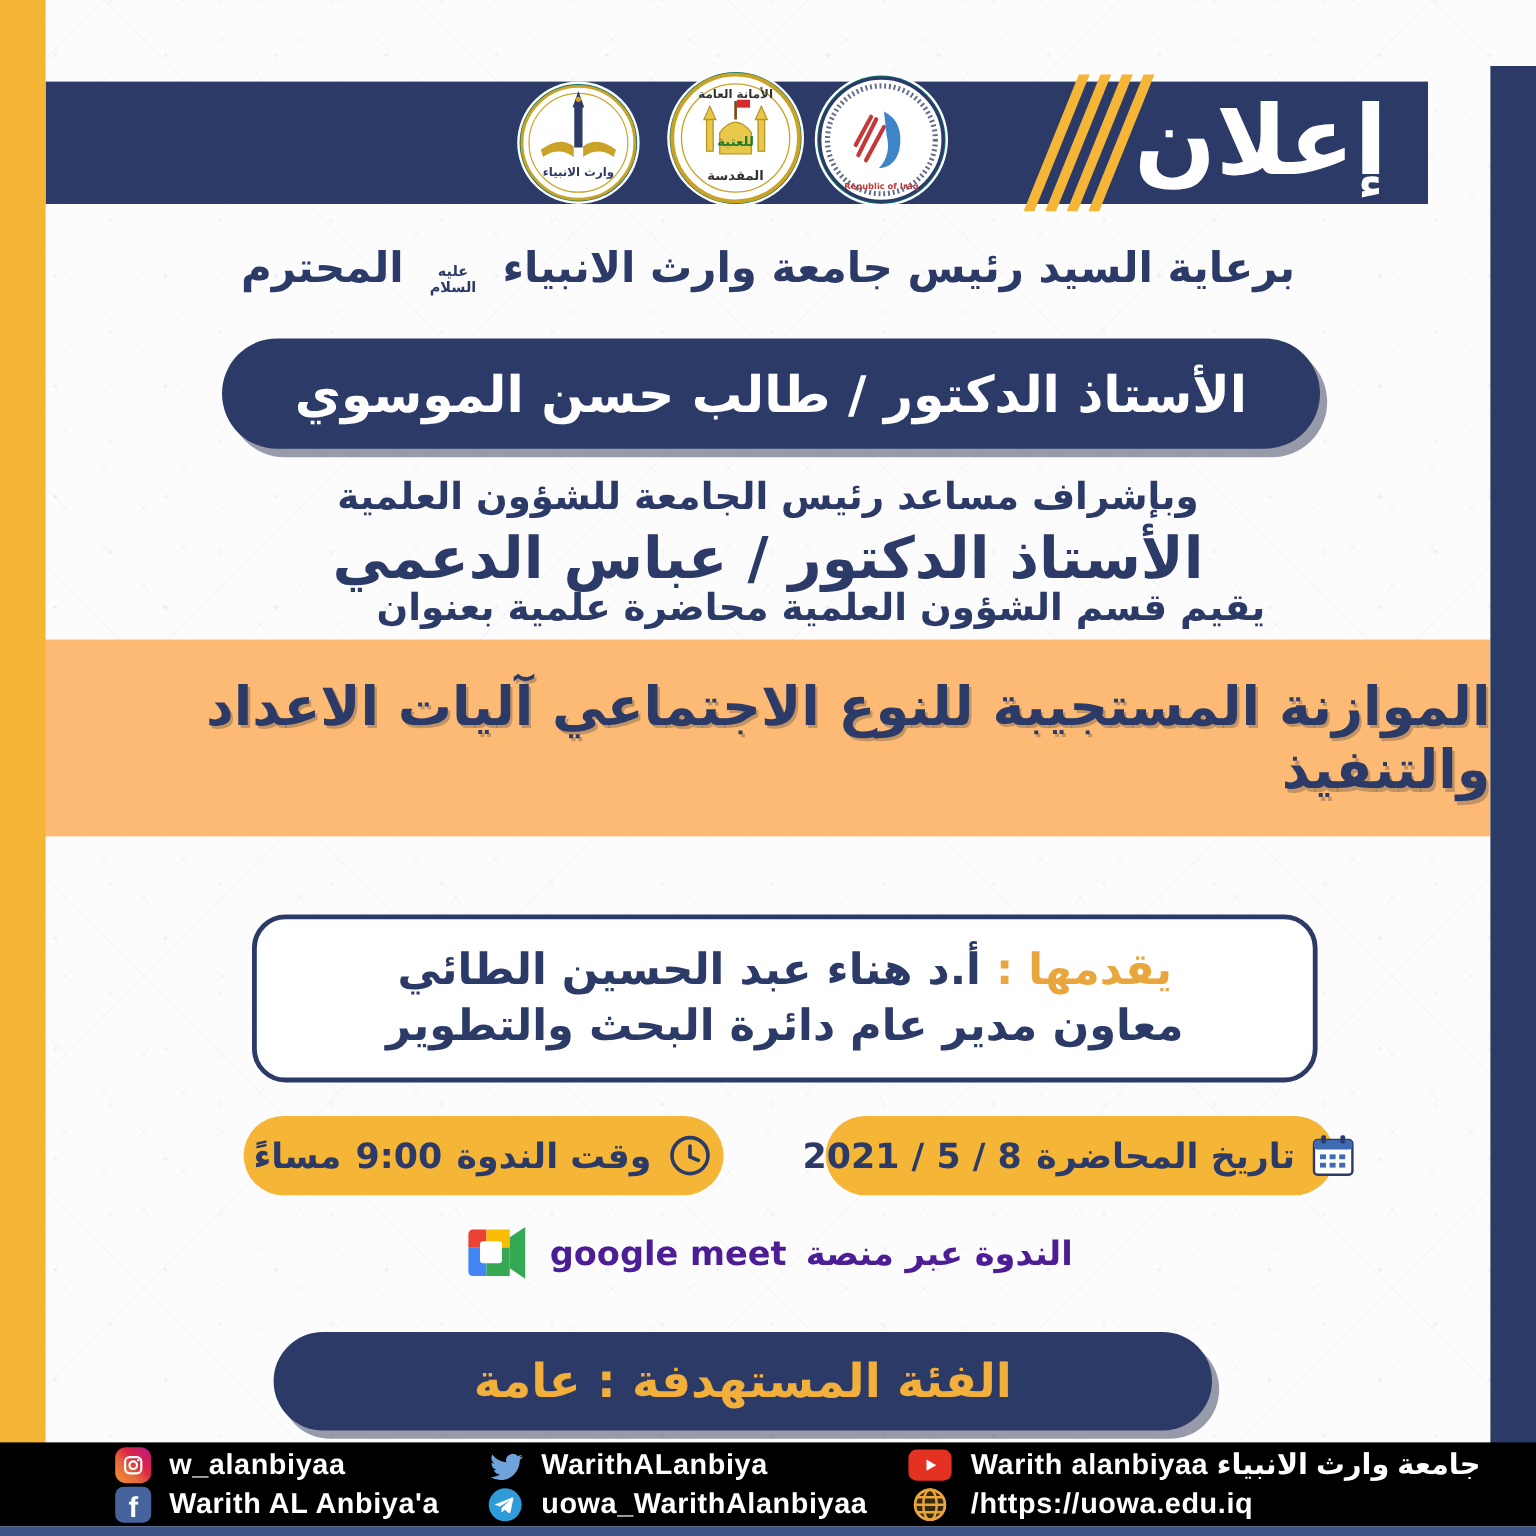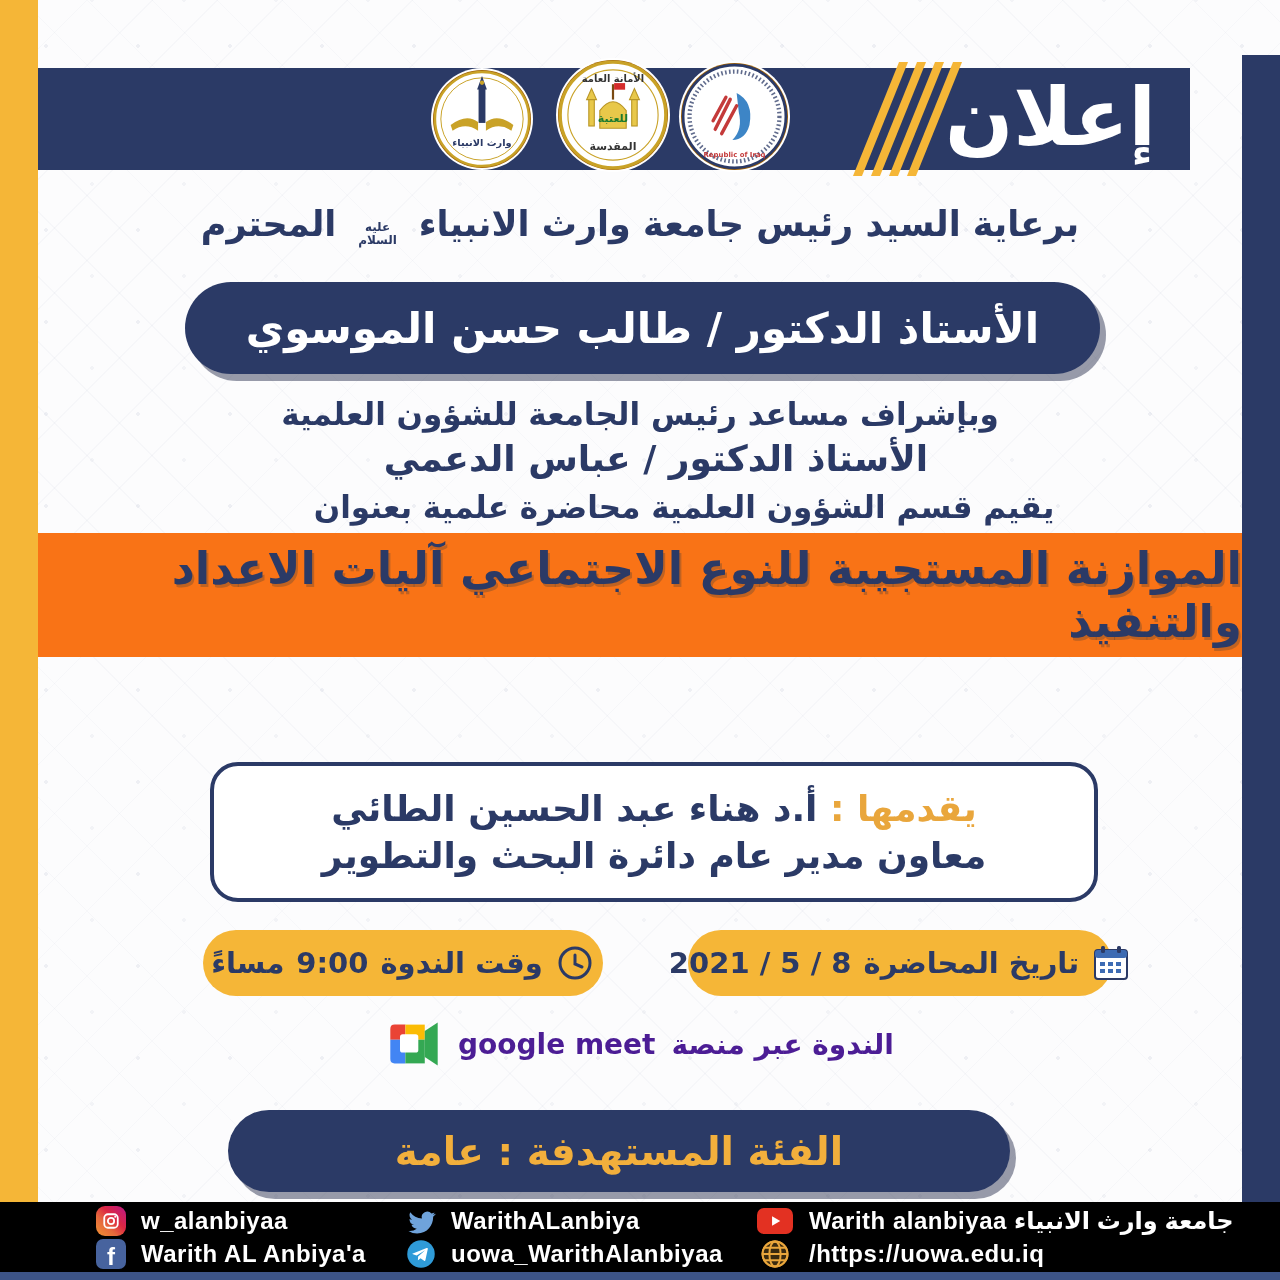--- a/index.html
+++ b/index.html
@@ -18,37 +18,37 @@
   .left-strip{left:0;top:0;width:38px;height:1203px;background:#F5B637;z-index:3;}
   .right-strip{left:1242px;top:55px;width:38px;height:1148px;background:#2B3A66;z-index:3;}
   
   .top-band{left:38px;top:68px;width:1152px;height:102px;background:#2B3A66;z-index:1;}
   .announce{position:absolute;right:34px;top:0;height:102px;line-height:100px;color:#fff;
     font-size:80px;font-weight:bold;}
   .stripes{position:absolute;left:838px;top:-6px;height:114px;width:100px;display:flex;gap:9px;
     transform:skewX(-22deg);}
   .stripes i{display:block;width:9px;height:100%;background:#F5B637;}
   
-  .logo{z-index:4;border-radius:50%;background:#a16207;box-shadow:0 0 0 2px #fff;}
+  .logo{z-index:4;border-radius:50%;background:#0f766e;box-shadow:0 0 0 2px #fff;}
   .logo svg{display:block;}
   
   .rtl{direction:rtl;unicode-bidi:isolate;}
   .navytxt{color:#2B3A66;}
   .centerline{left:38px;width:1204px;text-align:center;font-weight:bold;z-index:2;}
   .patronage-line{top:204px;font-size:35px;}
   .stamp{display:inline-block;width:46px;font-size:12px;line-height:1.05;vertical-align:-8px;
     font-weight:bold;color:#2B3A66;margin:0 6px;}
   .name-pill{left:185px;top:282px;width:915px;height:92px;background:#2B3A66;border-radius:46px;
     box-shadow:6px 7px 0 rgba(28,36,66,.45);z-index:2;display:flex;align-items:center;justify-content:center;}
   .name-pill span{color:#fff;font-size:42px;font-weight:bold;}
   .sup-line{top:396px;font-size:31px;}
-  .sup-name{top:438px;font-size:36px;padding-left:16px;}
+  .sup-name{top:438px;font-size:48px;}
   .org-line{top:489px;font-size:31px;padding-left:44px;}
   
-  .title-band{left:0;top:533px;width:1242px;height:124px;background:#f97316;z-index:2;
+  .title-band{left:0;top:533px;width:1242px;height:164px;background:#fdba74;z-index:2;
     display:flex;align-items:center;justify-content:center;}
   .title-band span{font-size:45px;font-weight:bold;color:#2B3A66;text-shadow:2px 3px 0 rgba(60,60,60,.30);}
   
   .presenter-box{left:210px;top:762px;width:880px;height:132px;background:#fff;border:4px solid #2B3A66;
     border-radius:28px;z-index:2;display:flex;flex-direction:column;align-items:center;justify-content:center;gap:6px;}
   .presenter-box .l1{font-size:36px;font-weight:bold;}
   .presenter-box .l1 .lbl{color:#E9A63C;}
   .presenter-box .l2{font-size:36px;font-weight:bold;color:#2B3A66;}
   
   .pill{top:930px;height:66px;background:#F5B637;border-radius:33px;z-index:2;display:flex;

